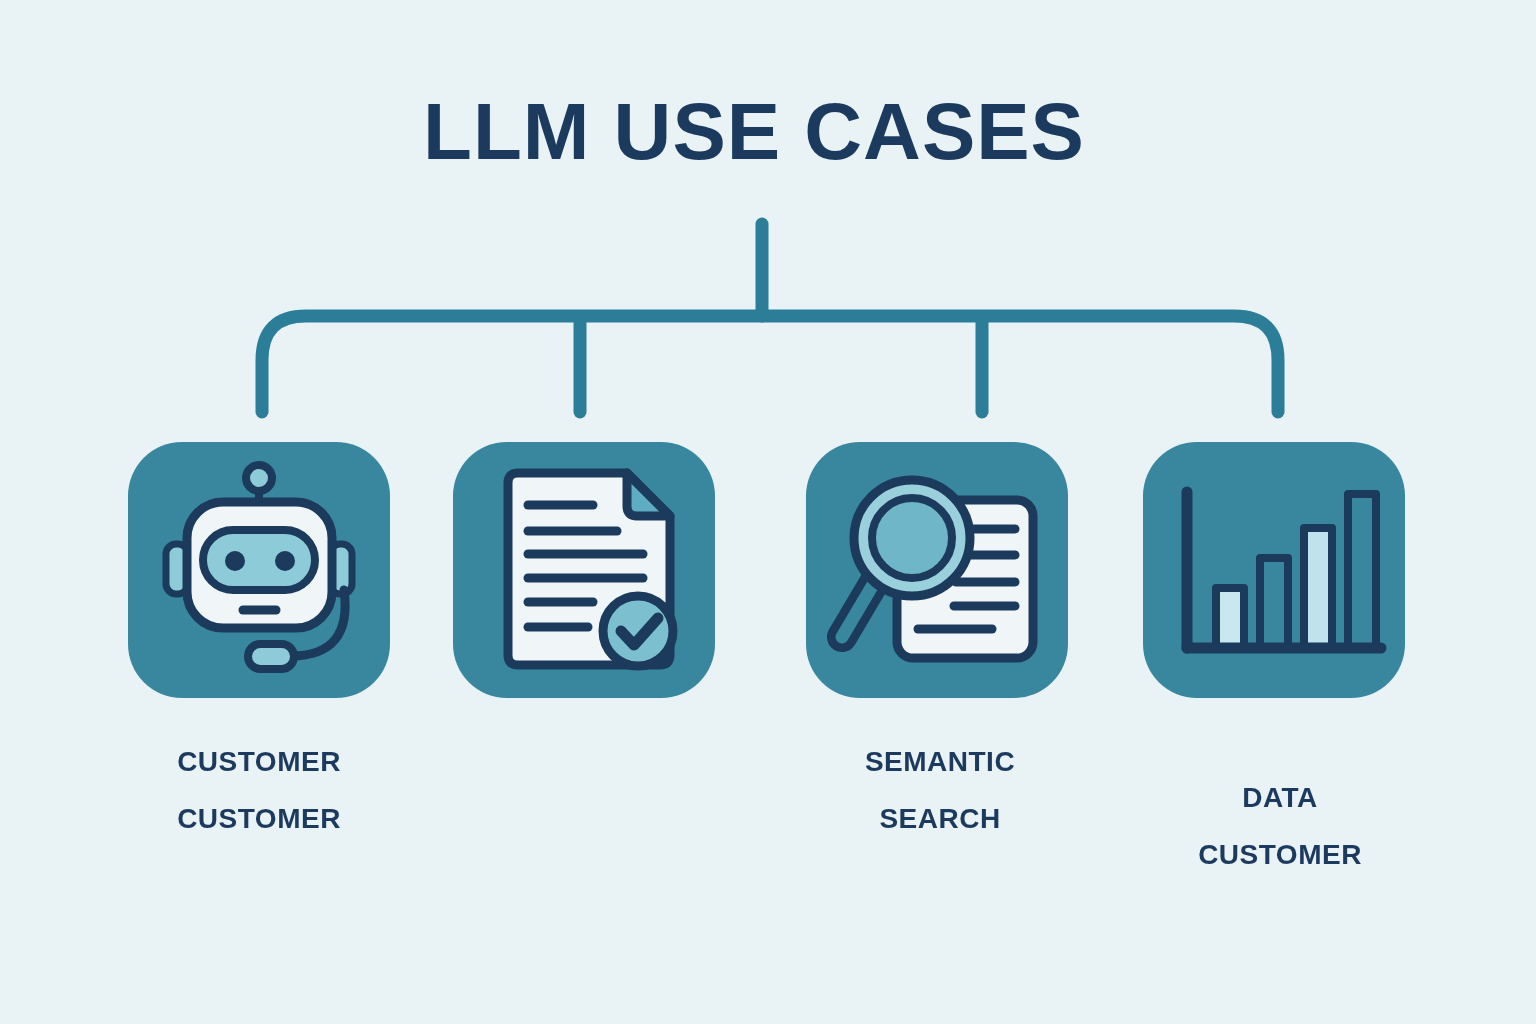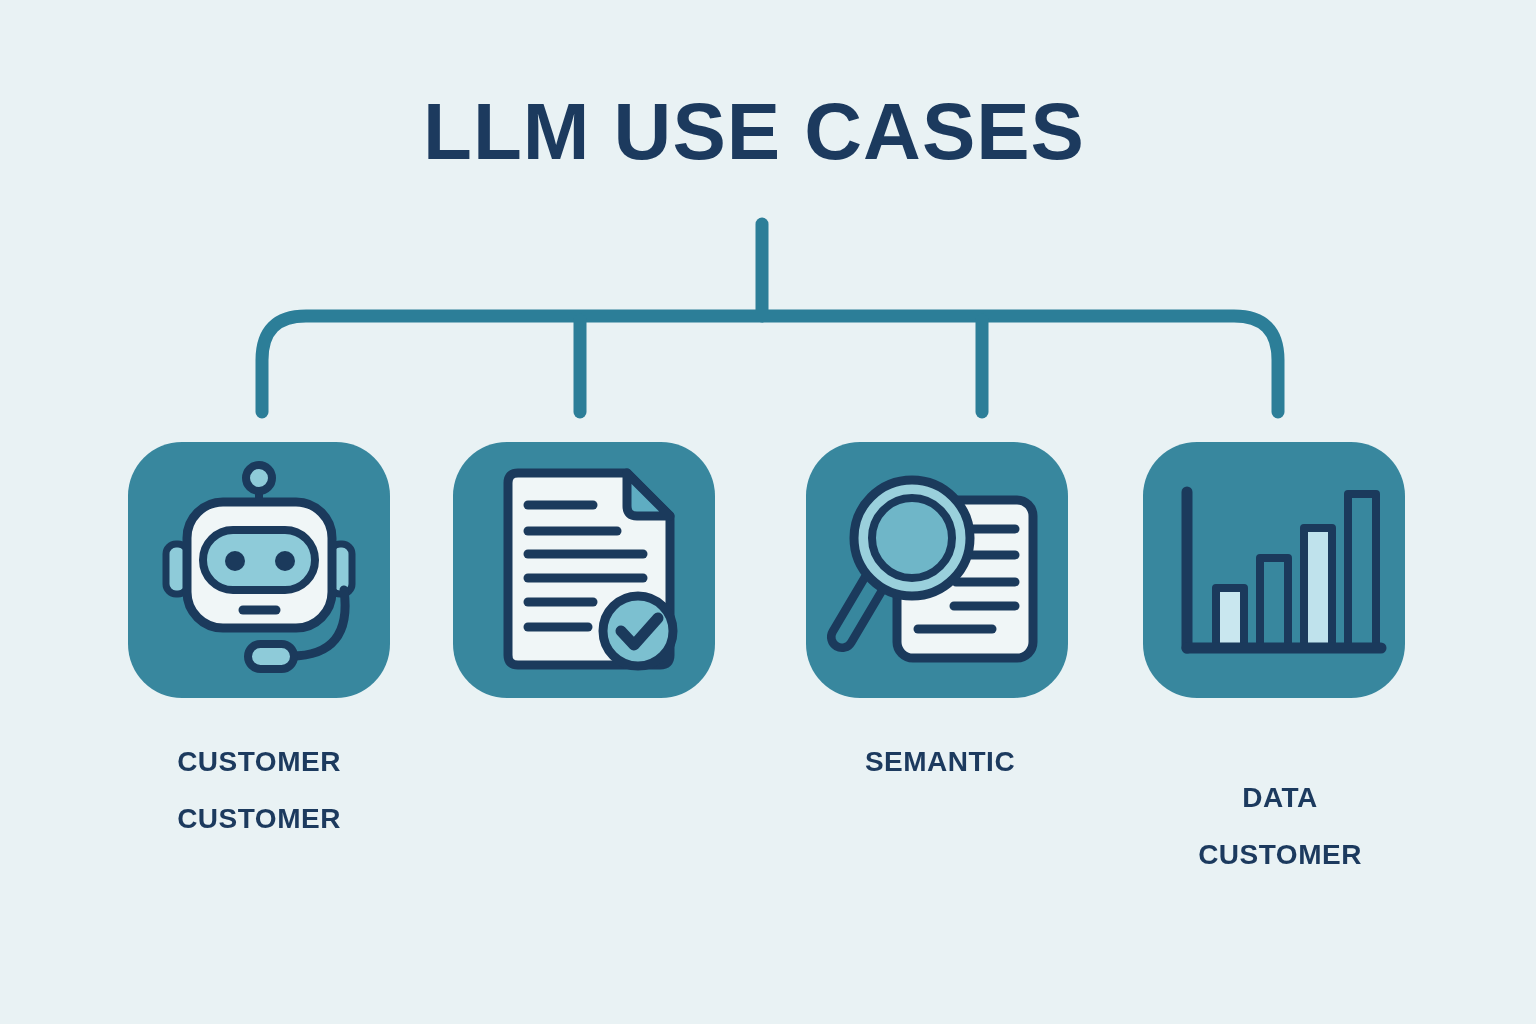--- a/index.html
+++ b/index.html
@@ -142,19 +142,20 @@
   </div>
 
   <div class="label l1">
     <div>CUSTOMER</div>
     <div>CUSTOMER</div>
   </div>
   <div class="label l2">
   </div>
   <div class="label l3">
     <div>SEMANTIC</div>
+    <div>SEARCH</div>
   </div>
   <div class="label l4">
     <div>DATA</div>
     <div>CUSTOMER</div>
   </div>
 
 </div>
 
 </body></html>

